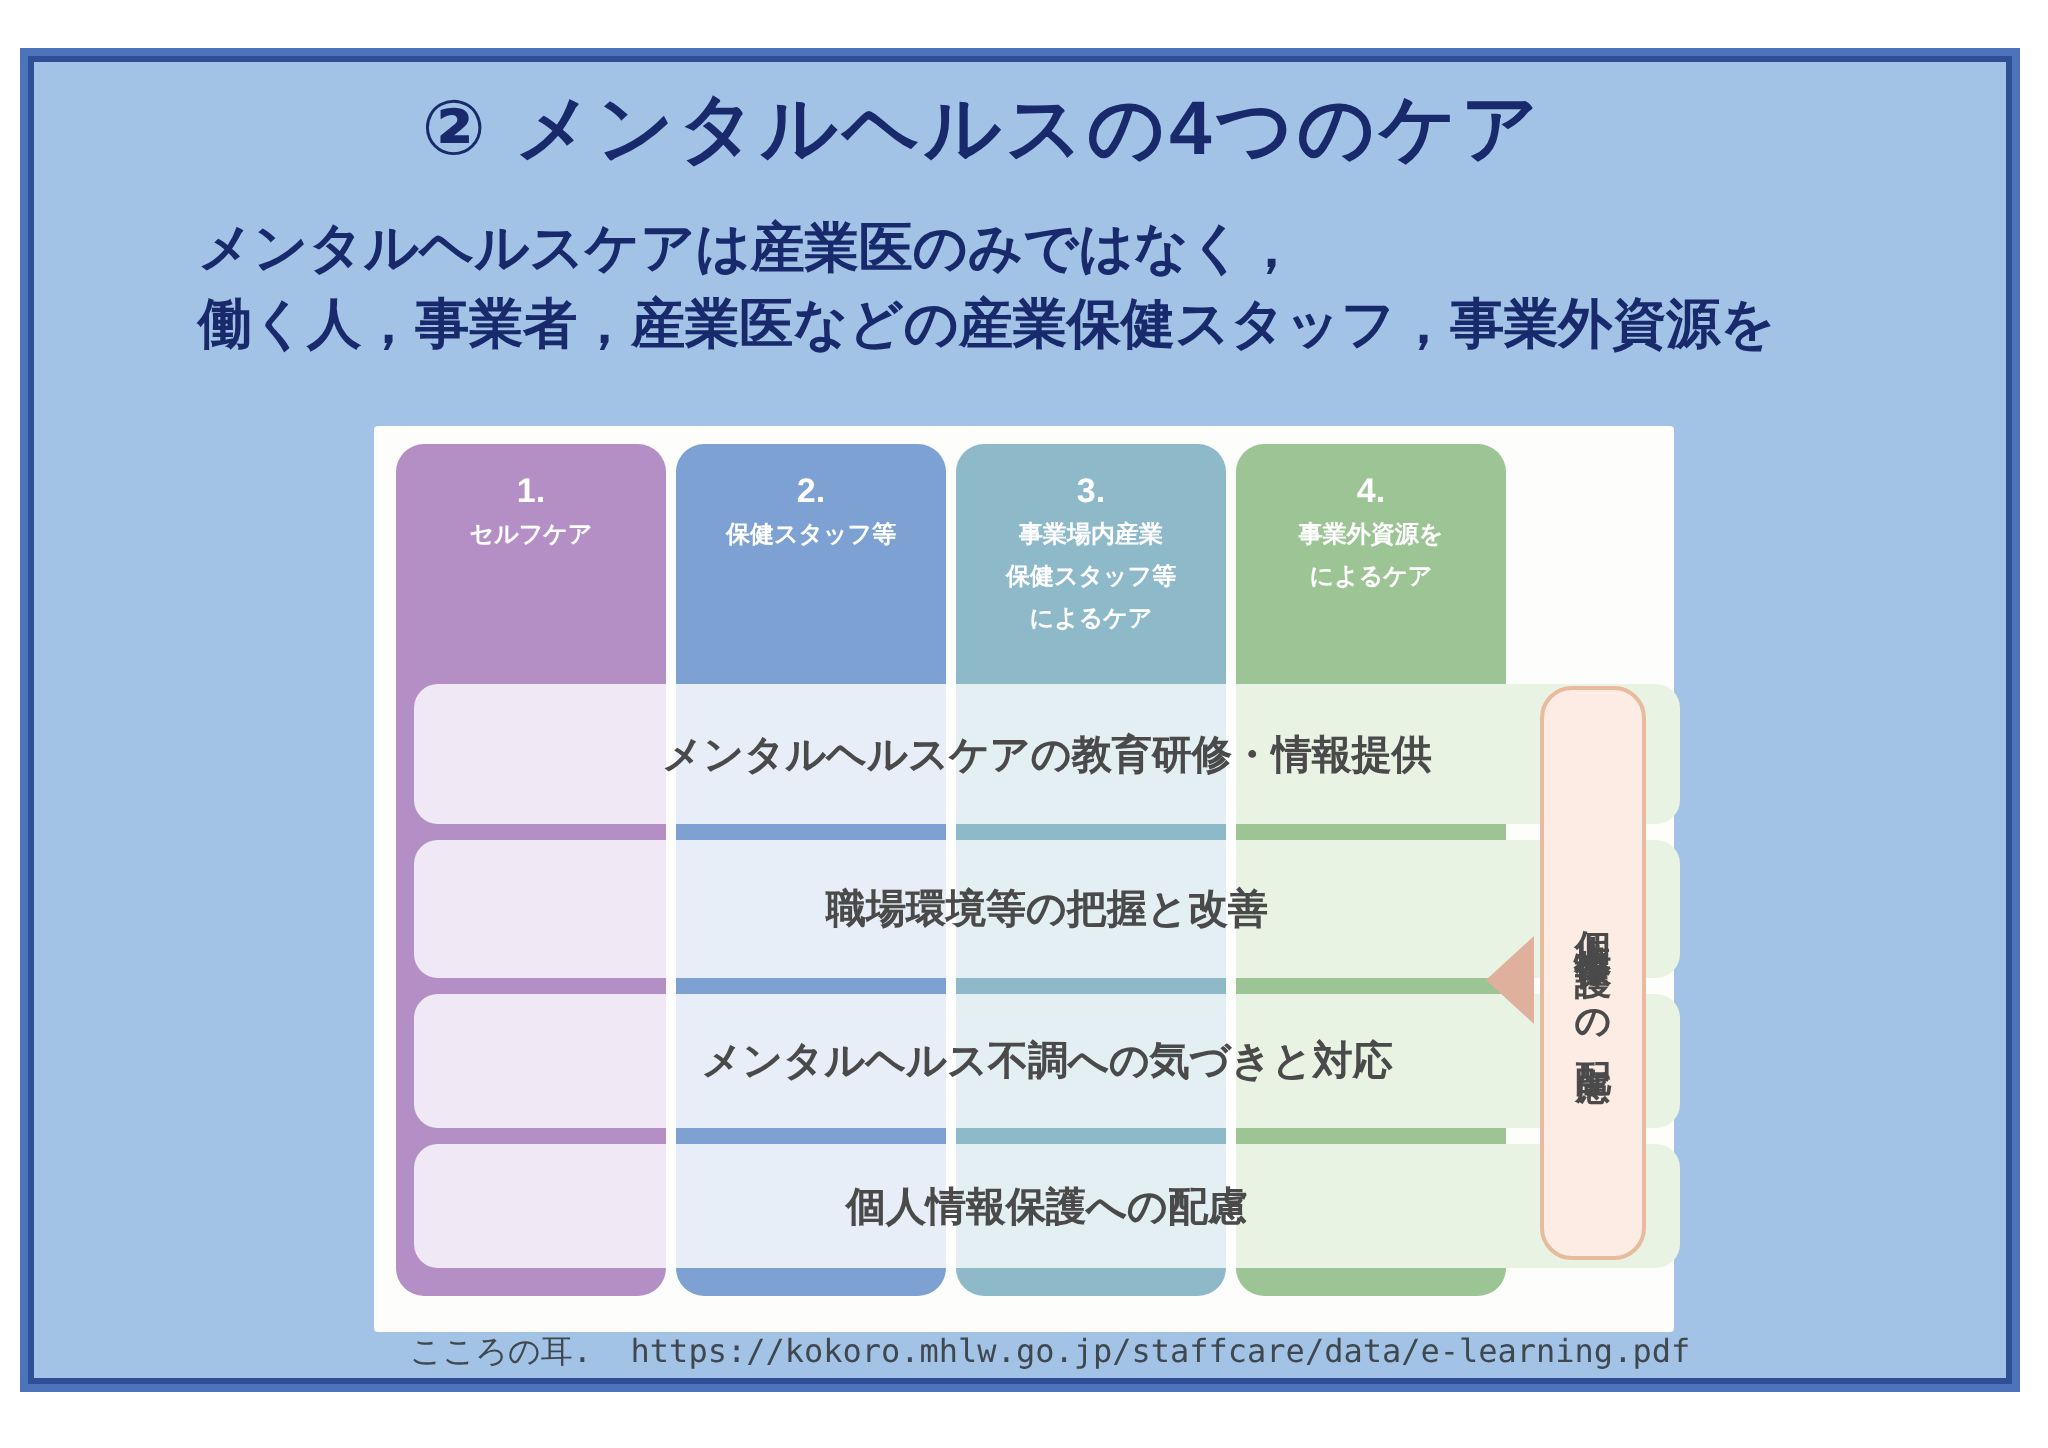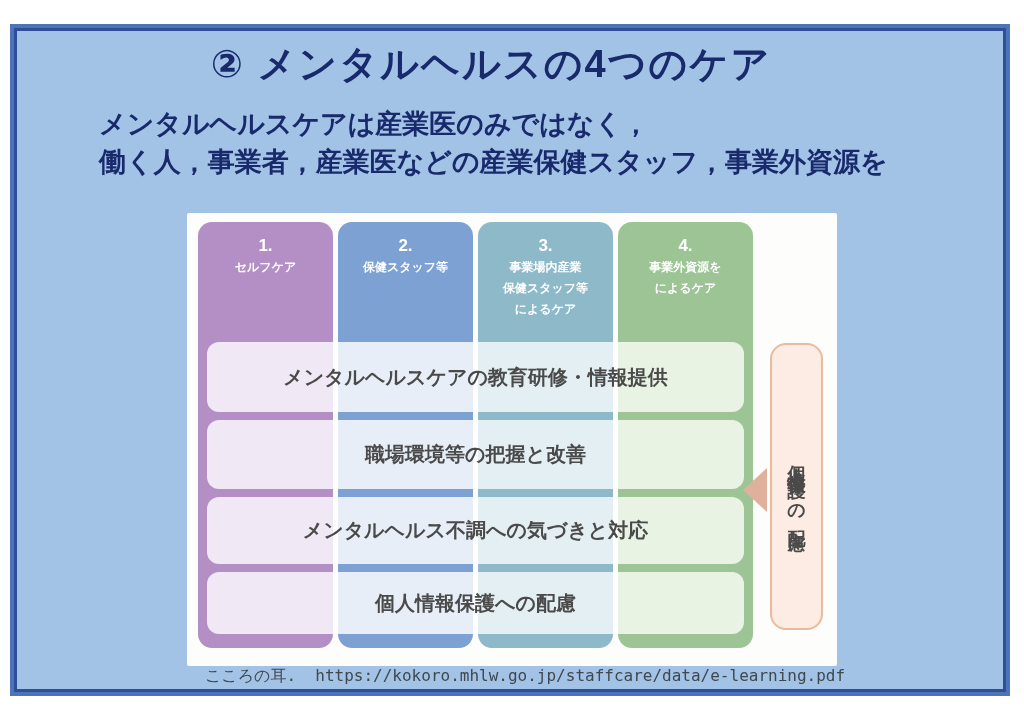--- a/index.html
+++ b/index.html
@@ -33,21 +33,21 @@
   }
 
   .col {
     position:absolute; top:9px; width:135px; height:426px; border-radius:14px;
     text-align:center; color:var(--header-text);
   }
   .col-num  { margin-top:13px; font-size:17px; font-weight:bold; line-height:22px; }
   .col-label{ font-size:12px; font-weight:bold; line-height:21px; }
 
   .care-row {
-    position:absolute; left:20px; width:537px; border-radius:12px;
+    position:absolute; left:20px; width:633px; border-radius:12px;
     display:flex; align-items:center; justify-content:center;
     font-size:20px; font-weight:bold; color:var(--row-text); white-space:nowrap;
   }
 
   .arrow {
     position:absolute; left:556px; top:255px; width:0; height:0;
     border-top:22px solid transparent; border-bottom:22px solid transparent;
     border-right:24px solid var(--arrow);
   }
 

